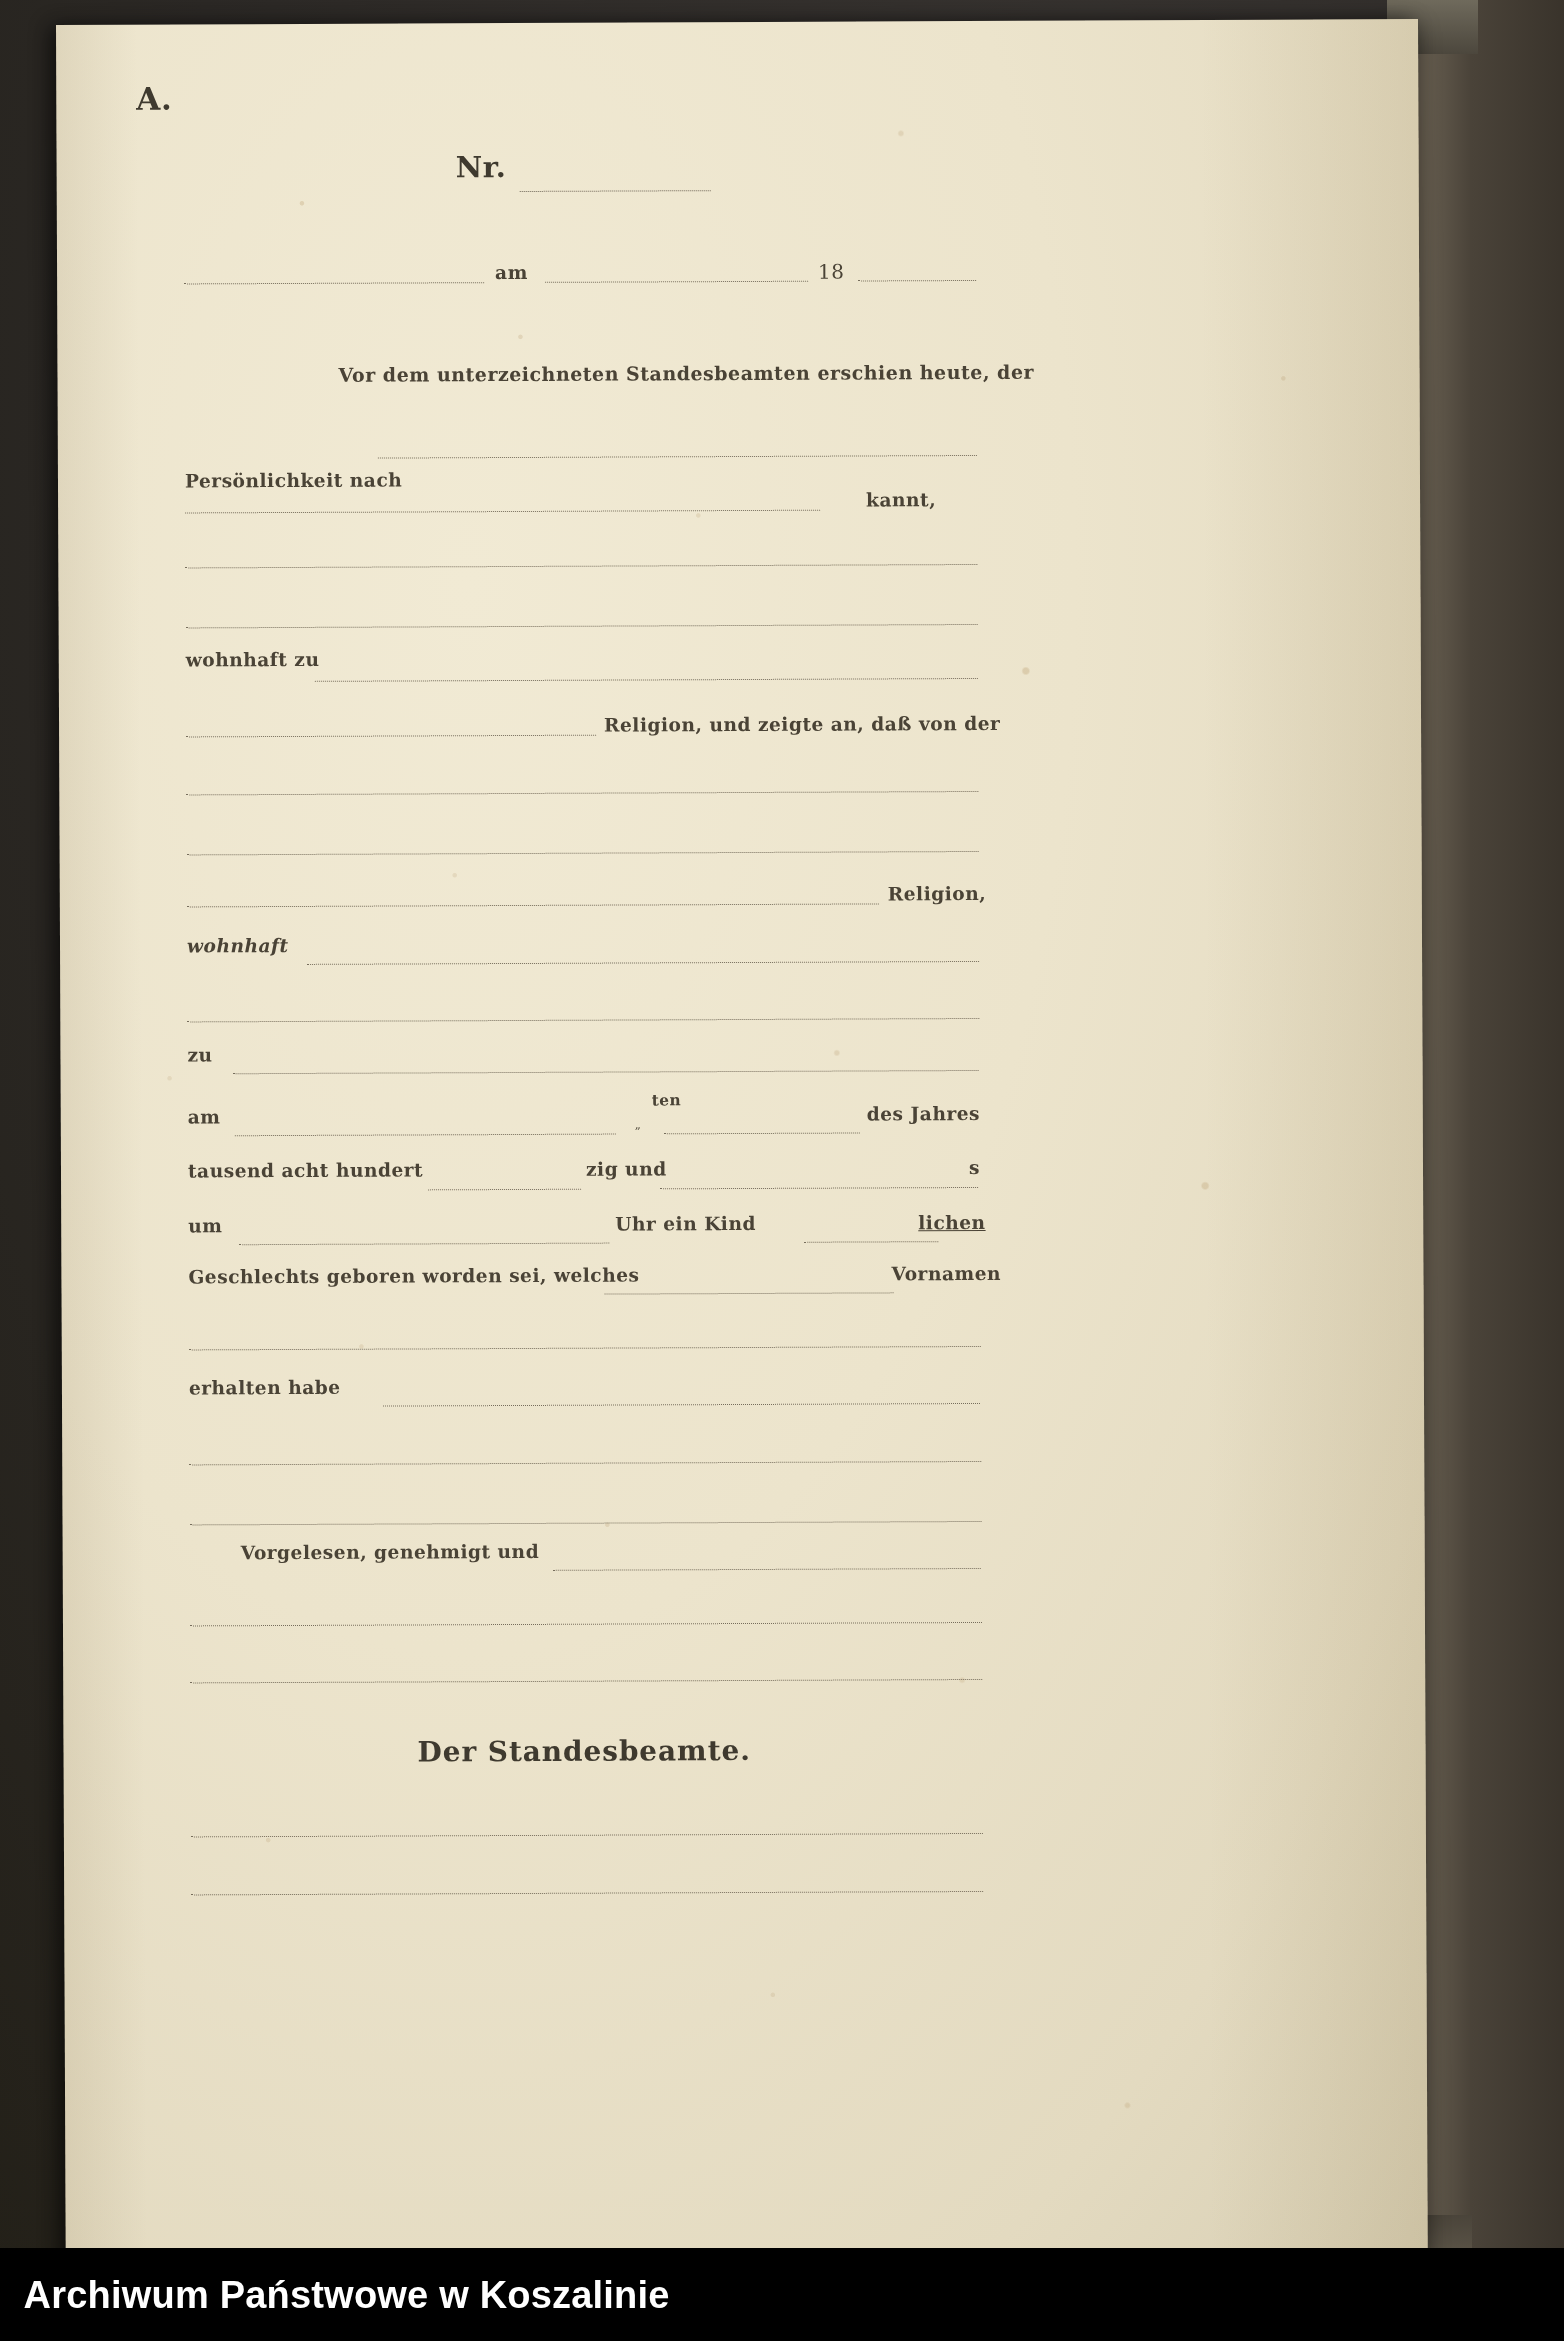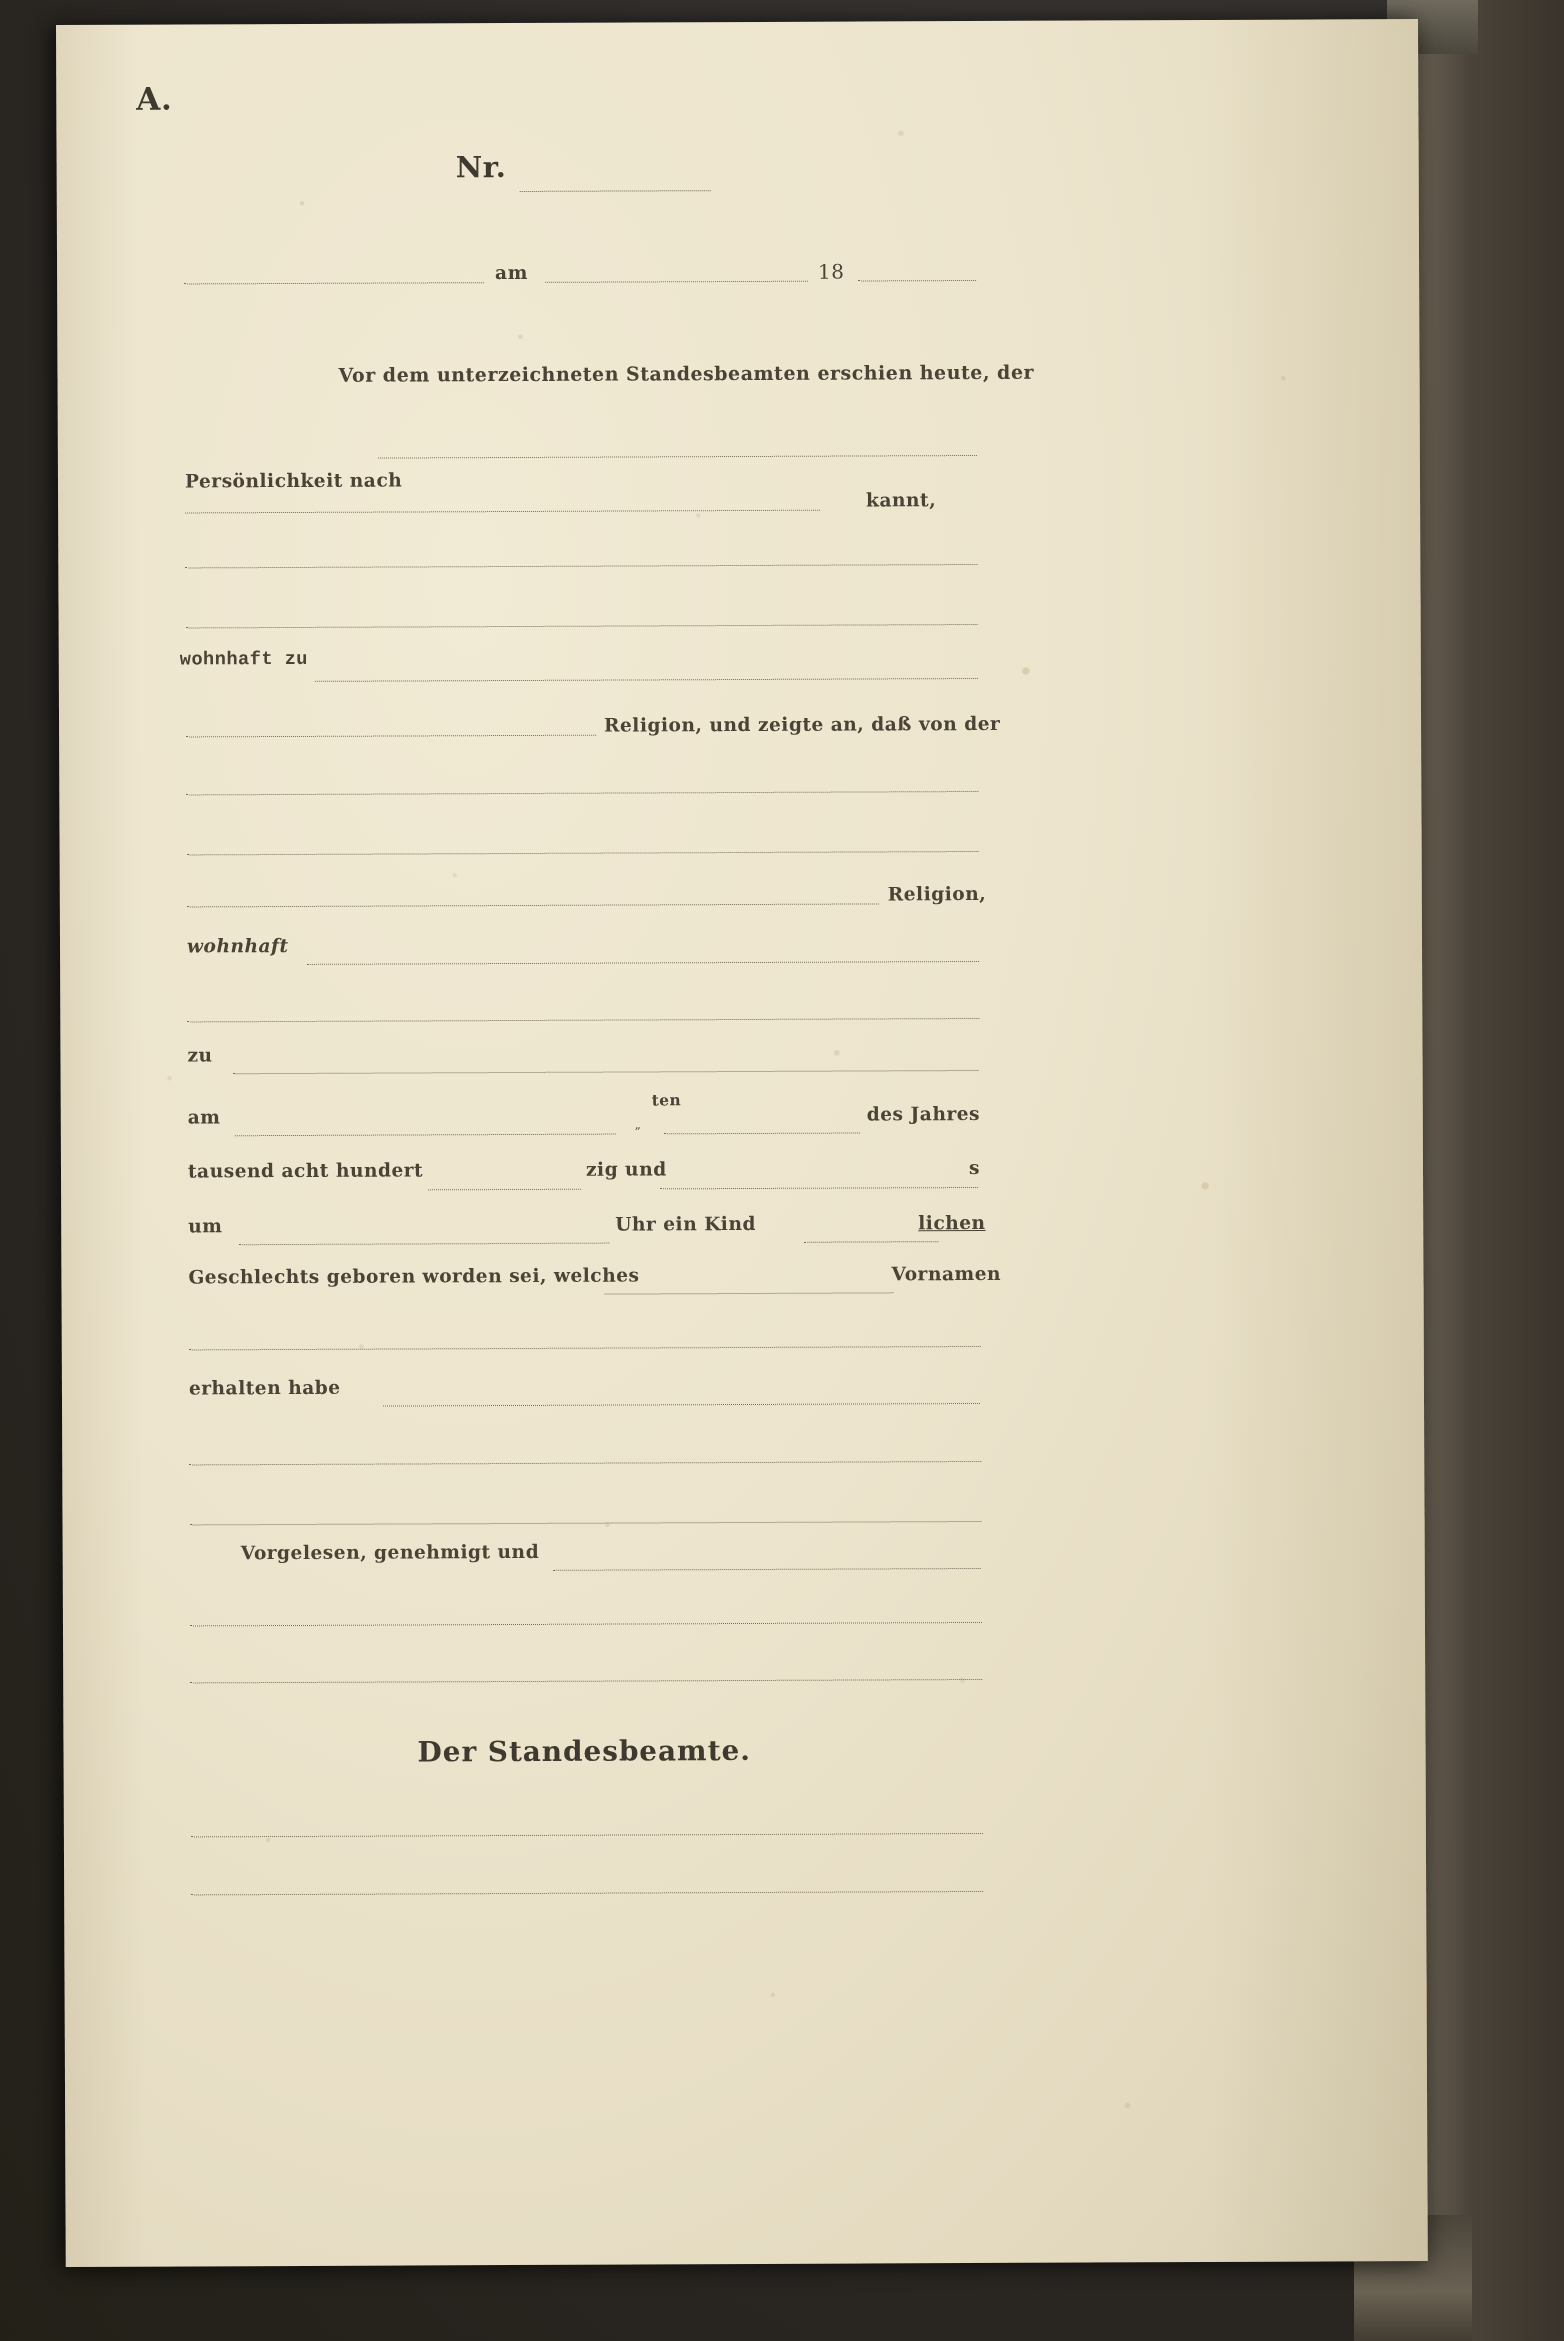--- a/index.html
+++ b/index.html
@@ -220,21 +220,21 @@
 
       <div class="txt fraktur" style="left:127px; top:410px;margin-top:36px;">Persönlichkeit nach</div>
       <div class="rule" style="left:320px; top:434px; width:599px;"></div>
 
       <div class="rule" style="left:127px; top:488px; width:635px;"></div>
       <div class="txt fraktur" style="left:808px; top:468px;text-align:center;">kannt,</div>
 
       <div class="rule" style="left:127px; top:543px; width:792px;"></div>
       <div class="rule" style="left:127px; top:603px; width:792px;"></div>
 
-      <div class="txt fraktur" style="left:121px; top:625px;font-family:Liberation Mono, monospace;">wohnhaft zu</div>
+      <div class="txt fraktur" style="left:127px; top:625px;">wohnhaft zu</div>
       <div class="rule" style="left:256px; top:657px; width:663px;"></div>
 
       <div class="rule" style="left:127px; top:712px; width:410px;"></div>
       <div class="txt fraktur" style="left:545px; top:692px;">Religion, und zeigte an, daß von der</div>
 
       <div class="rule" style="left:127px; top:770px; width:792px;"></div>
       <div class="rule" style="left:127px; top:830px; width:792px;"></div>
 
       <div class="rule" style="left:127px; top:882px; width:692px;"></div>
       <div class="txt fraktur" style="left:828px; top:862px;">Religion,</div>
@@ -283,15 +283,18 @@
       <div class="rule" style="left:127px; top:1658px; width:792px;"></div>
 
       <div id="signature-heading" class="fraktur" style="top:1712px;">Der Standesbeamte.</div>
 
       <div class="rule" style="left:127px; top:1812px; width:792px;"></div>
       <div class="rule" style="left:127px; top:1870px; width:792px;"></div>
 
     </div>
   </div>
 
+  <div id="archive-watermark-bar">
+    <div id="archive-watermark-text">Archiwum Państwowe w Koszalinie</div>
+  </div>
 
 </div>
 
 
 </body></html>

